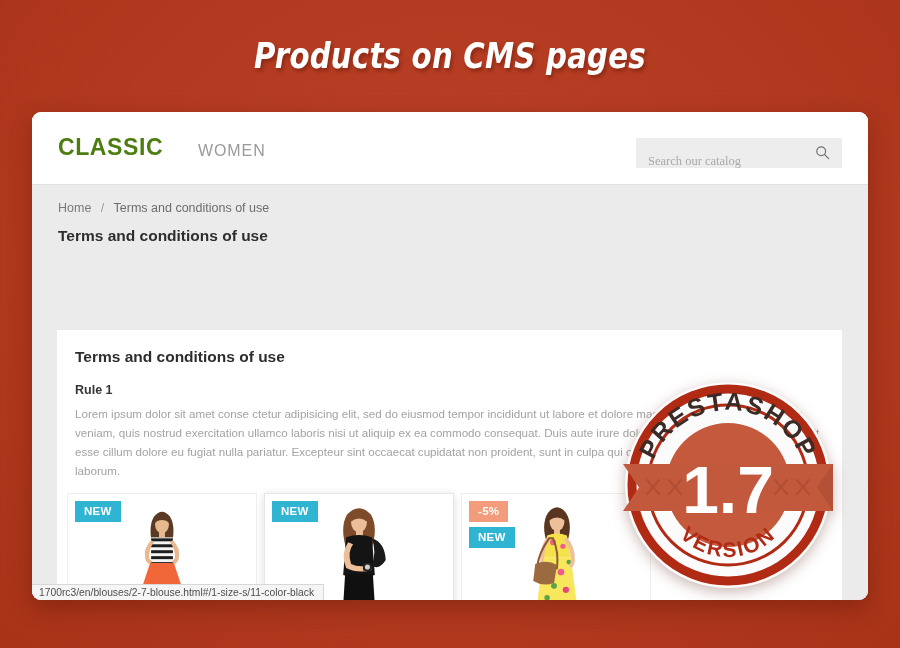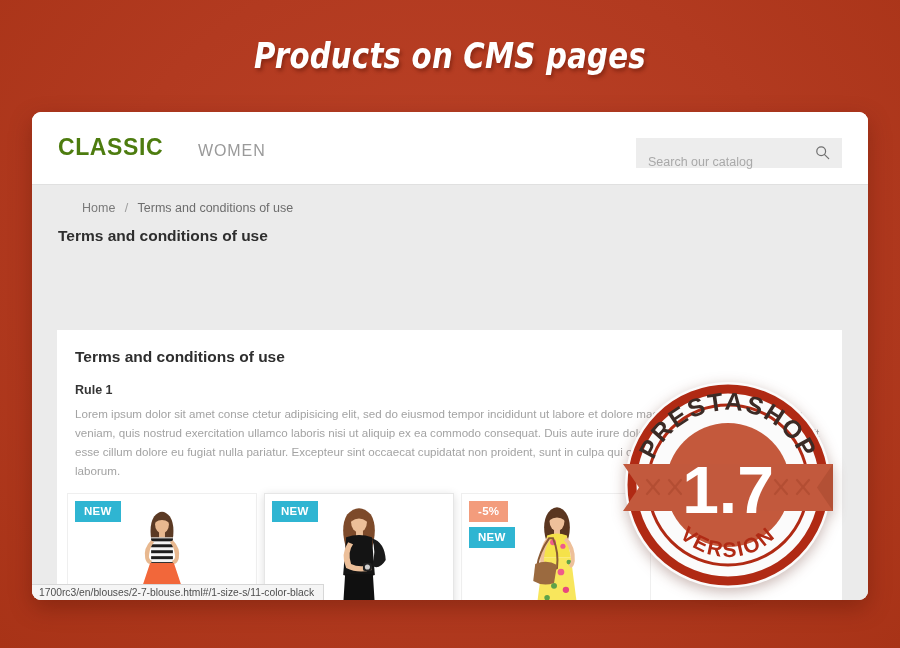--- a/index.html
+++ b/index.html
@@ -82,21 +82,21 @@
     position: absolute;
     left: 0; top: 0;
     width: 170px;
     height: 47px;
     border: 0;
     background: transparent;
     outline: none;
     padding-left: 12px;
     font-size: 12.5px;
     color: #8f8f8f;
-    font-family: Liberation Sans, sans-serif;
+    font-family: Liberation Serif, serif;
     box-sizing: border-box;
   }
   .search-input::placeholder { color: #a9a9a9; }
   .search-icon {
     position: absolute;
     right: 12px;
     top: 7px;
     width: 15px;
     height: 15px;
     color: #6f6f6f;
@@ -108,21 +108,20 @@
     height: 416px;
     background: #ebebeb;
     border-top: 1px solid #e0e0e0;
   }
   .breadcrumb {
     position: absolute;
     left: 26px;
     top: 16px;
     font-size: 12.5px;
     color: #7a7a7a;
-    margin-left: 24px;
   }
   .breadcrumb .sep { margin: 0 6px; color: #9d9d9d; }
   .breadcrumb .crumb-current { color: #6d6d6d; }
   .page-heading {
     position: absolute;
     left: 26px;
     top: 42px;
     font-size: 15.5px;
     font-weight: bold;
     color: #2e2e2e;

